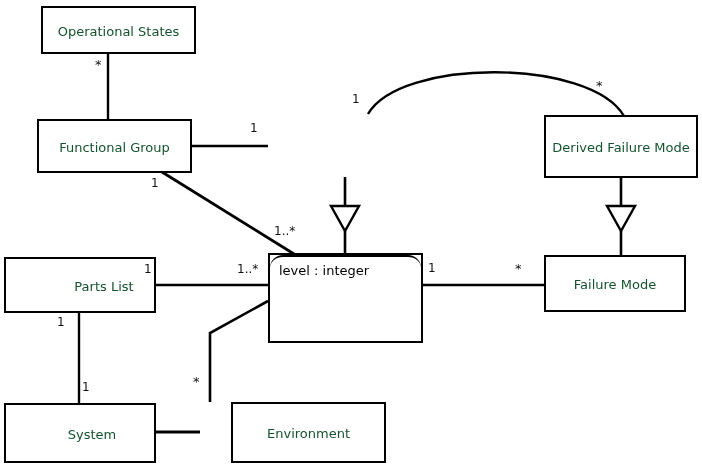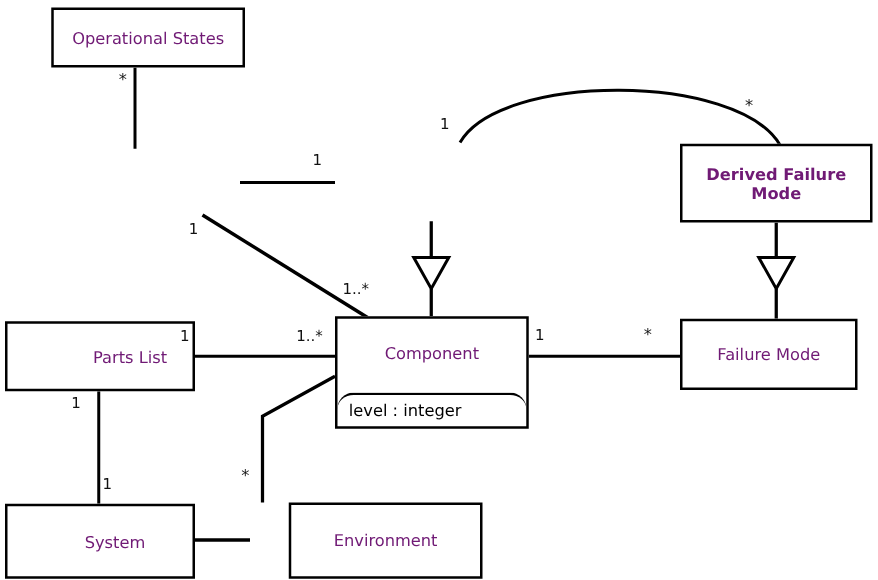--- a/index.html
+++ b/index.html
@@ -29,22 +29,21 @@
     border: 2px solid #000000;
     z-index: 5;
   }
   .uml-name {
     display: flex;
     align-items: center;
     justify-content: center;
     box-sizing: border-box;
     width: 100%;
     font-size: 13px;
-    color: #701a75;
-    text-align: center;
+    color: #14532d;
     line-height: 1.1;
   }
   .uml-attrs {
     box-sizing: border-box;
     width: 100%;
     border-top: 2px solid #000000;
     display: flex;
     align-items: center;
     padding-left: 9px;
   }
@@ -96,32 +95,34 @@
 
     <line x1="621" y1="178" x2="621" y2="206" stroke="#000" stroke-width="2.6"></line>
     <polygon points="607,206 635,206 621,231" fill="#ffffff" stroke="#000" stroke-width="2.4"></polygon>
     <line x1="621" y1="231" x2="621" y2="255" stroke="#000" stroke-width="2.6"></line>
   </svg>
 
   <div class="uml-class" style="left: 41px; top: 6px; width: 155px; height: 48px;">
     <div class="uml-name" style="height: 48px;">Operational States</div>
   </div>
 
+  <div class="uml-class" style="left: 37px; top: 119px; width: 155px; height: 54px;">
+    <div class="uml-name" style="height: 54px;">Functional Group</div>
+  </div>
 
 
-  <div class="uml-class" style="left: 544px; top: 115px; width: 154px; height: 63px; font-weight: bold;">
+  <div class="uml-class" style="left: 544px; top: 115px; width: 154px; height: 63px;">
     <div class="uml-name" style="height: 63px;">Derived Failure Mode</div>
   </div>
 
   <div class="uml-class" style="left: 4px; top: 257px; width: 152px; height: 56px;">
     <div class="uml-name" style="height: 56px; padding-left: 48px;">Parts List</div>
   </div>
 
   <div class="uml-class" style="left: 268px; top: 253px; width: 155px; height: 90px;">
-    <div class="uml-name" style="height: 59px;">Component</div>
     <div class="uml-attrs" style="height: 29px; border-radius: 13px;">
       <span class="uml-attr">level : integer</span>
     </div>
   </div>
 
   <div class="uml-class" style="left: 544px; top: 255px; width: 142px; height: 57px;">
     <div class="uml-name" style="height: 57px;">Failure Mode</div>
   </div>
 
   <div class="uml-class" style="left: 4px; top: 403px; width: 152px; height: 60px; padding-left: 24px;">

